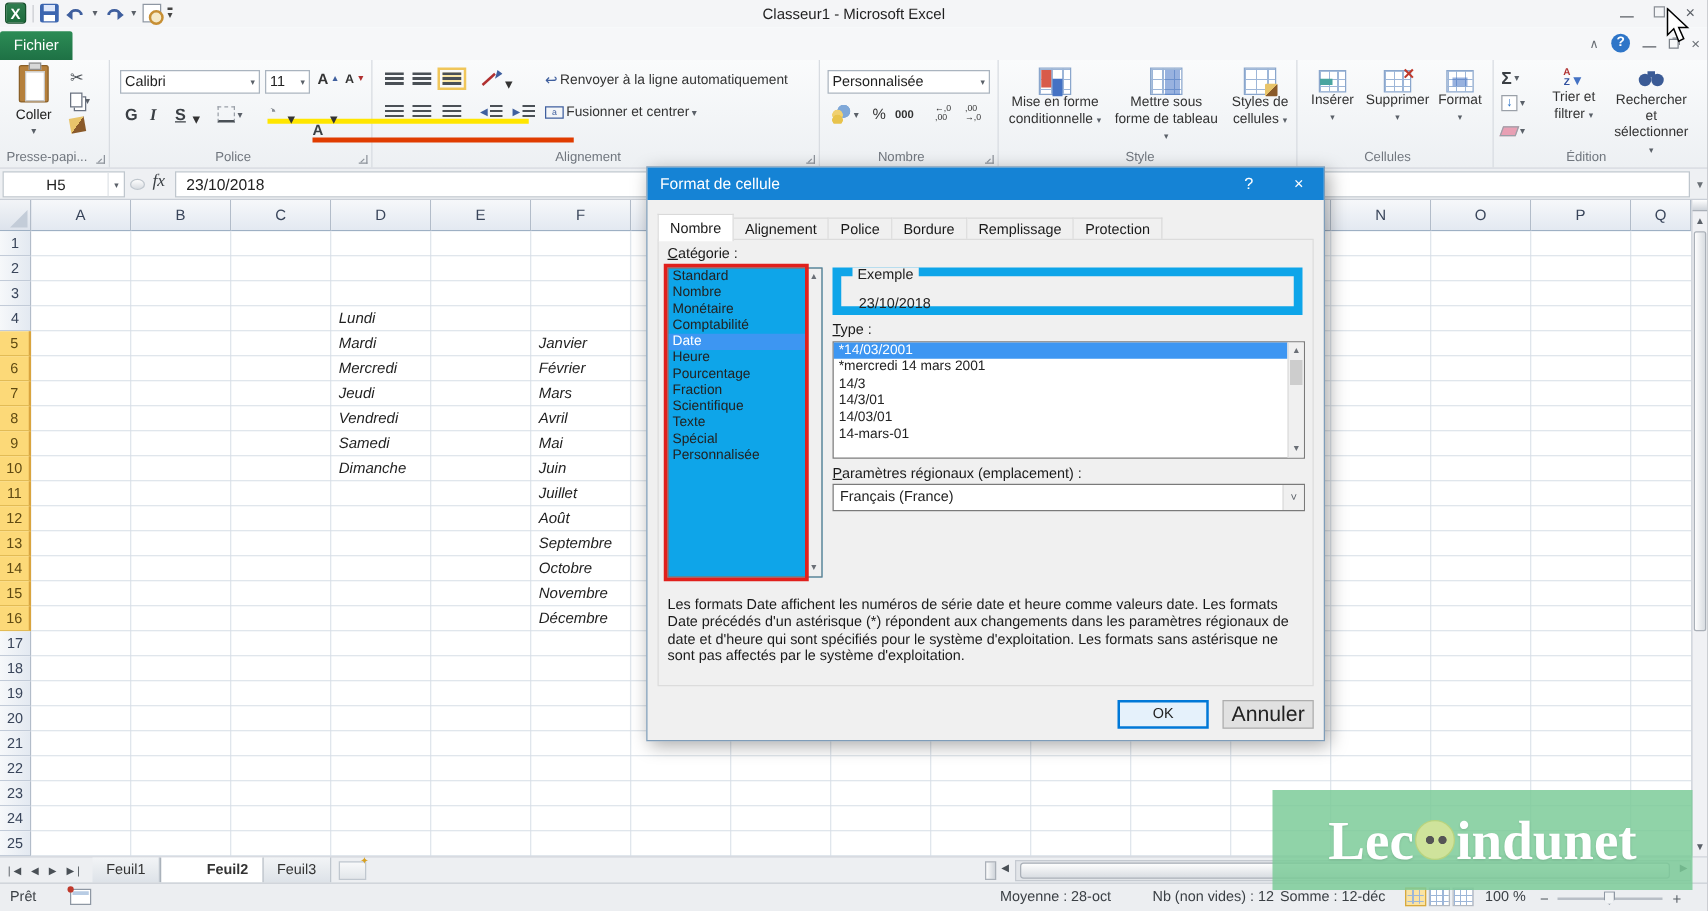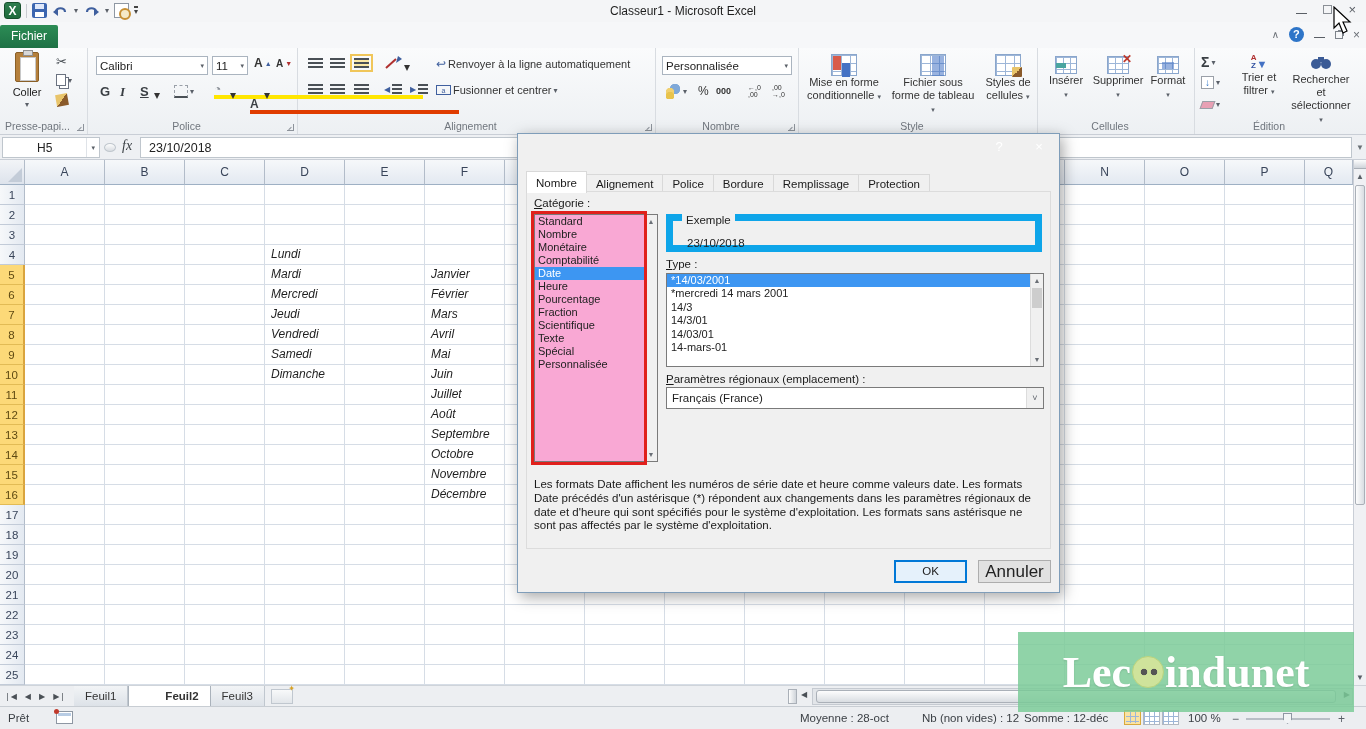--- a/index.html
+++ b/index.html
@@ -131,21 +131,21 @@
   .dlg-btns{position:absolute;right:0;top:0;height:26px;display:flex;}
   .dlg-help,.dlg-close{width:40px;text-align:center;color:#fff;font-size:13px;line-height:26px;}
   .dlg-tabs{position:absolute;left:8px;top:37px;display:flex;align-items:flex-end;}
   .dtab{height:19px;line-height:19px;padding:0 9px;font-size:11.5px;background:#f0f0f0;border:1px solid #d9d9d9;
         border-left:none;color:#1a1a1a;}
   .dtab:first-child{border-left:1px solid #d9d9d9;}
   .dtab.active{background:#fff;height:22px;line-height:22px;border:1px solid #d9d9d9;border-bottom:none;position:relative;z-index:2;}
   .dlg-panel{position:absolute;left:8px;top:57px;right:8px;bottom:43px;border:1px solid #dcdcdc;background:#f0f0f0;}
   .dlabel{position:absolute;font-size:11.5px;color:#1a1a1a;}
   .ulabel::first-letter{text-decoration:underline;}
-  .catlist{position:absolute;left:16px;top:80px;width:124px;height:248px;background:#f9a8d4;border:1px solid #7a7a7a;}
+  .catlist{position:absolute;left:16px;top:80px;width:124px;height:248px;background:#0ea5e9;border:1px solid #7a7a7a;}
   .cat-item{font-size:11px;line-height:13px;padding-left:3px;white-space:nowrap;}
   .cat-item.sel{background:#3d96f2;color:#fff;}
   .clist-scroll{position:absolute;right:0;top:0;bottom:0;width:13px;background:#f0f0f0;border-left:1px solid #dcdcdc;}
   .sc-up,.sc-dn{position:absolute;left:0;right:0;height:13px;font-size:7px;color:#6a6f76;text-align:center;line-height:13px;}
   .sc-dn{bottom:0;}
   .sc-thumb{position:absolute;left:1px;right:1px;top:14px;height:20px;background:#cdcdcd;}
   .redbox{position:absolute;left:13px;top:77px;width:116px;height:254px;border:3px solid #e0201c;z-index:5;pointer-events:none;}
   .examplebox{position:absolute;left:148px;top:80px;width:376px;height:38px;border:7px solid #0ea5e9;}
   .examplebox .gb-label{position:absolute;left:9px;top:-7px;background:#f0f0f0;padding:0 4px;font-size:11.5px;}
   .examplebox .gb-val{position:absolute;left:14px;top:16px;font-size:11.5px;}
@@ -366,21 +366,21 @@
       <span class="launcher"></span>
     </div>
 
     <div class="rgroup" style="width:239px">
       <div class="bigbtn" style="left:4px;top:6px;width:82px">
         <span class="ico-grid ico-cf" style="display:block"></span>
         <span>Mise en forme conditionnelle</span> <span class="da">▾</span>
       </div>
       <div class="bigbtn" style="left:90px;top:6px;width:88px">
         <span class="ico-grid ico-tab" style="display:block"></span>
-        <span>Fichier sous forme de tableau</span> <span class="da">▾</span>
+        <span>Mettre sous forme de tableau</span> <span class="da">▾</span>
       </div>
       <div class="bigbtn" style="left:182px;top:6px;width:54px">
         <span class="ico-grid ico-sty" style="display:block"></span>
         <span>Styles de cellules</span> <span class="da">▾</span>
       </div>
       <div class="glabel">Style</div>
     </div>
 
     <div class="rgroup" style="width:157px">
       <div class="bigbtn" style="left:4px;top:8px;width:48px">
@@ -509,20 +509,23 @@
       <div class="cellv" style="left: 406px; top: 302px;">Décembre</div>
     </div>
   <div class="vscroll">
     <div class="vs-split"></div>
     <div class="vs-arrow">▲</div>
     <div class="vs-thumb"></div>
     <div class="vs-arrow vs-down">▼</div>
   </div>
 
   <div class="dialog">
+    <div class="dlg-title">
+      <span>Format de cellule</span>
+    </div>
     <div class="dlg-btns">
       <span class="dlg-help">?</span>
       <span class="dlg-close">×</span>
     </div>
     <div class="dlg-tabs">
         <div class="dtab active">Nombre</div>
         <div class="dtab">Alignement</div>
         <div class="dtab">Police</div>
         <div class="dtab">Bordure</div>
         <div class="dtab">Remplissage</div>

